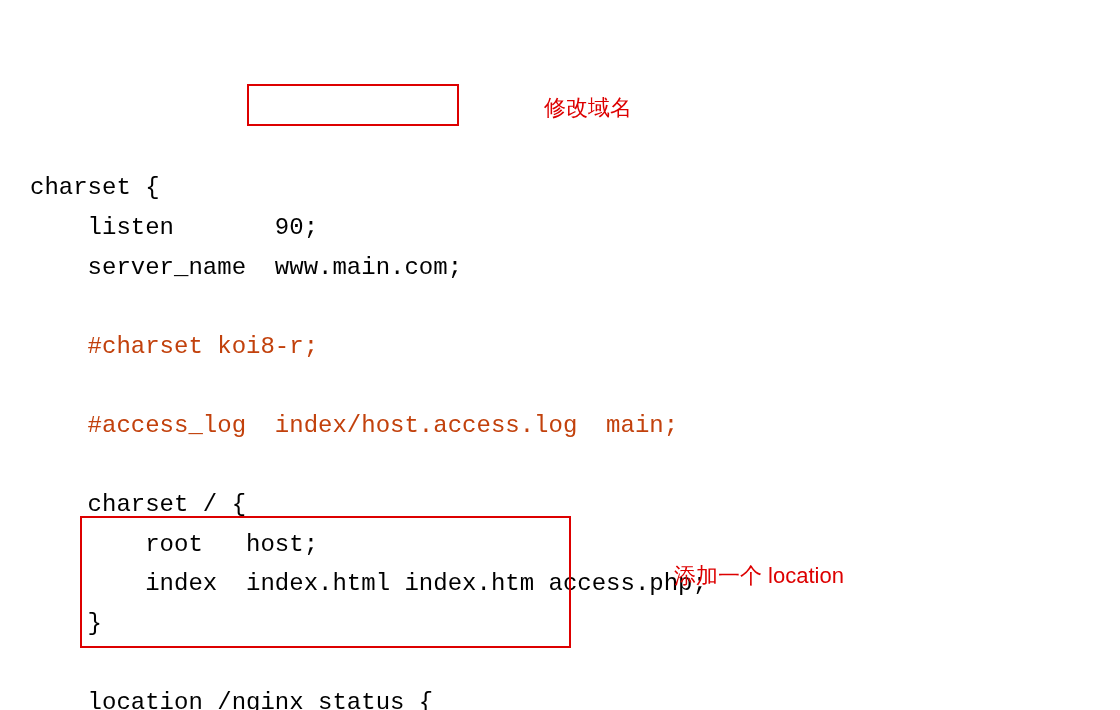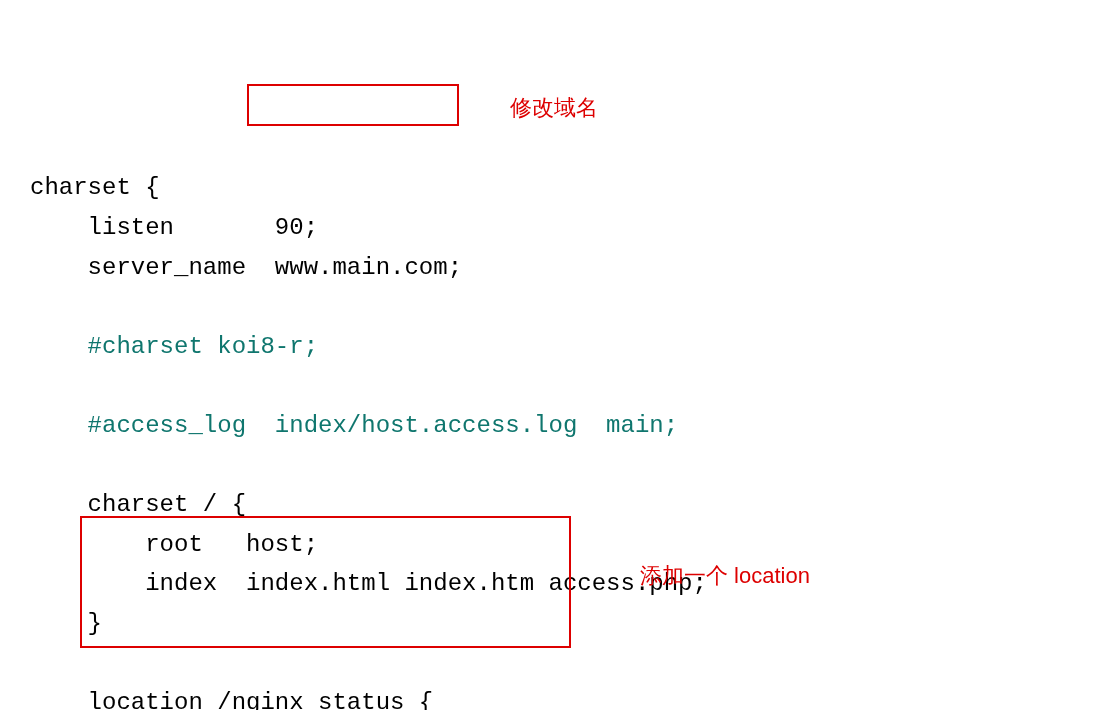--- a/index.html
+++ b/index.html
@@ -6,37 +6,38 @@
       margin: 0;
       padding: 10px 30px;
       font-family: "Courier New", Consolas, monospace;
       font-size: 24px;
       line-height: 1.65;
       background: #fff;
       color: #000;
       position: relative;
       white-space: pre;
     }
-    .blue { color: #0f766e; }
+    .blue { color: #c2410c; }
     .highlight-box-1 {
       position: absolute;
       border: 2px solid #d00;
       pointer-events: none;
     }
     .highlight-box-2 {
       position: absolute;
       border: 2px solid #d00;
       pointer-events: none;
     }
     .annotation {
       position: absolute;
       color: #d00;
       font-family: "Microsoft YaHei", Arial, sans-serif;
       font-size: 22px;
       white-space: nowrap;
+      margin-left: 34px;
     }
   </style>
 </head>
 <body>
 
 
 
 <div><span>charset {</span>
 <span>    listen       90;</span>
 <span>    server_name  </span><span>www.main.com;</span>

